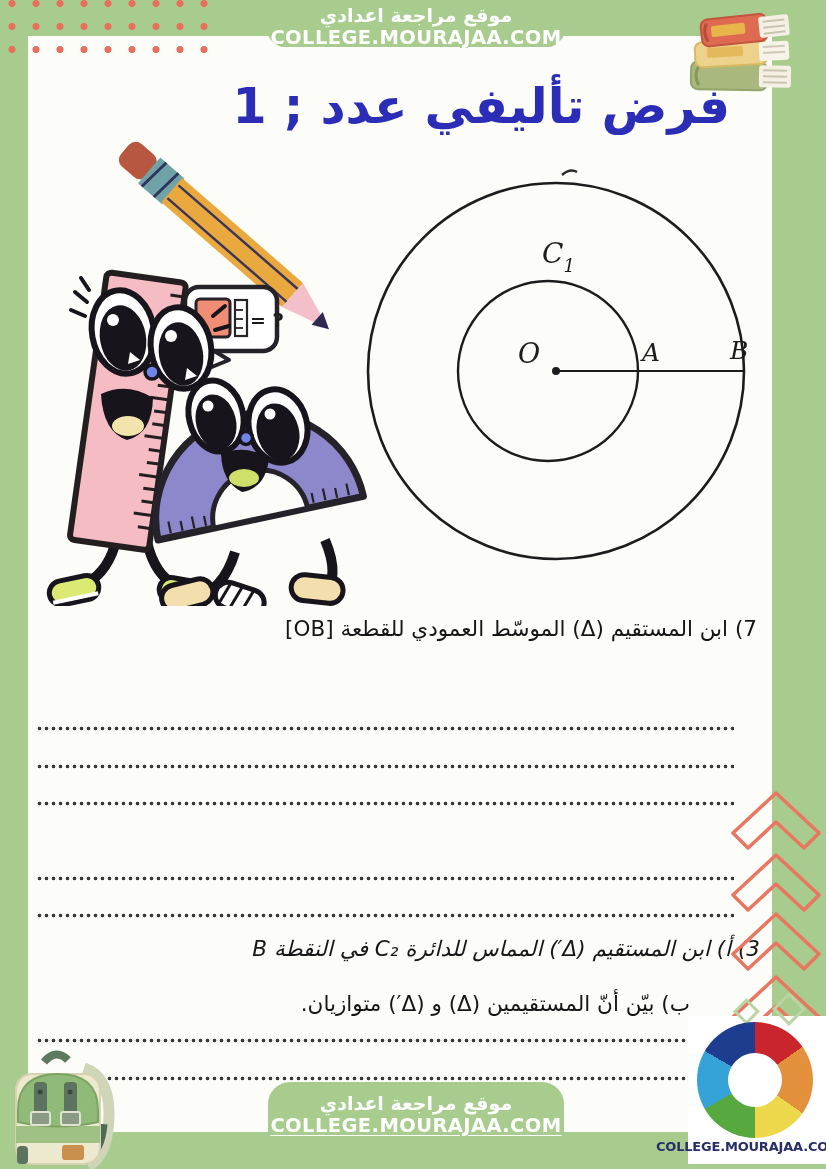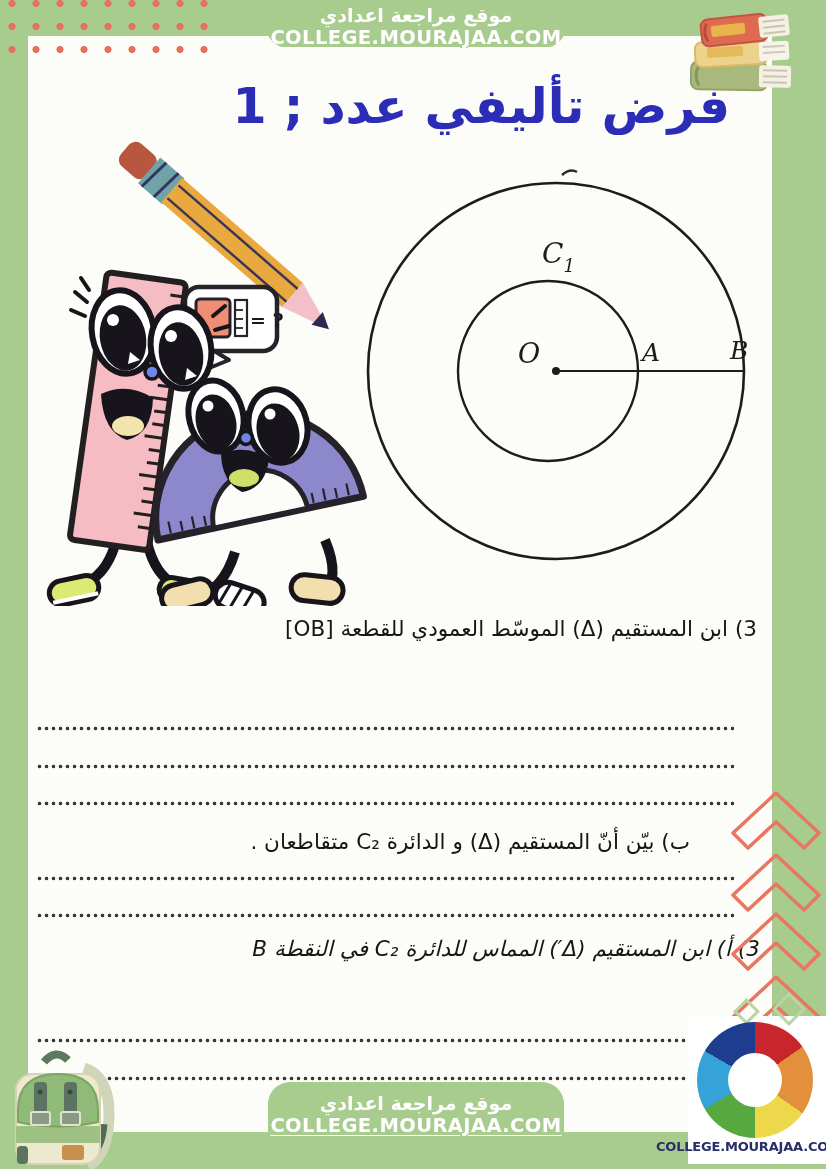--- a/index.html
+++ b/index.html
@@ -208,23 +208,23 @@
         <ellipse cx="243" cy="306" rx="29" ry="37" fill="#ffffff" stroke="#17141c" stroke-width="6" transform="rotate(-14 243 306)"></ellipse>
         <ellipse cx="243" cy="312" rx="21" ry="29" fill="#17141c" transform="rotate(-14 243 312)"></ellipse>
         <circle cx="235" cy="294" r="5.5" fill="#ffffff"></circle>
         <circle cx="211" cy="318" r="6.5" fill="#6f86e8" stroke="#17141c" stroke-width="3.5"></circle>
       </g>
       <path d="M186,334 Q210,324 234,338 Q231,368 207,372 Q187,362 186,334 Z" fill="#17141c"></path>
       <ellipse cx="209" cy="358" rx="15" ry="9" fill="#cfe06a"></ellipse>
     </g>
   </svg>
 
-  <div class="q q1">3) ابن المستقيم (Δ) الموسّط العمودي للقطعة [OB]</div>
-  <div class="q q2b">ب) بيّن أنّ المستقيم (Δ) و الدائرة C₂ متقاطعان .</div>
+  <div class="q q1">7) ابن المستقيم (Δ) الموسّط العمودي للقطعة [OB]</div>
   <div class="q q3a">3) أ)  ابن المستقيم (Δ′) المماس للدائرة C₂ في النقطة B</div>
+  <div class="q q3b">ب) بيّن أنّ المستقيمين (Δ) و (Δ′) متوازيان.</div>
 
   <div class="dots-line d1"></div>
   <div class="dots-line d2"></div>
   <div class="dots-line d3"></div>
   <div class="dots-line d4"></div>
   <div class="dots-line d5"></div>
   <div class="dots-line d6"></div>
   <div class="dots-line d7"></div>
 </div>
 

